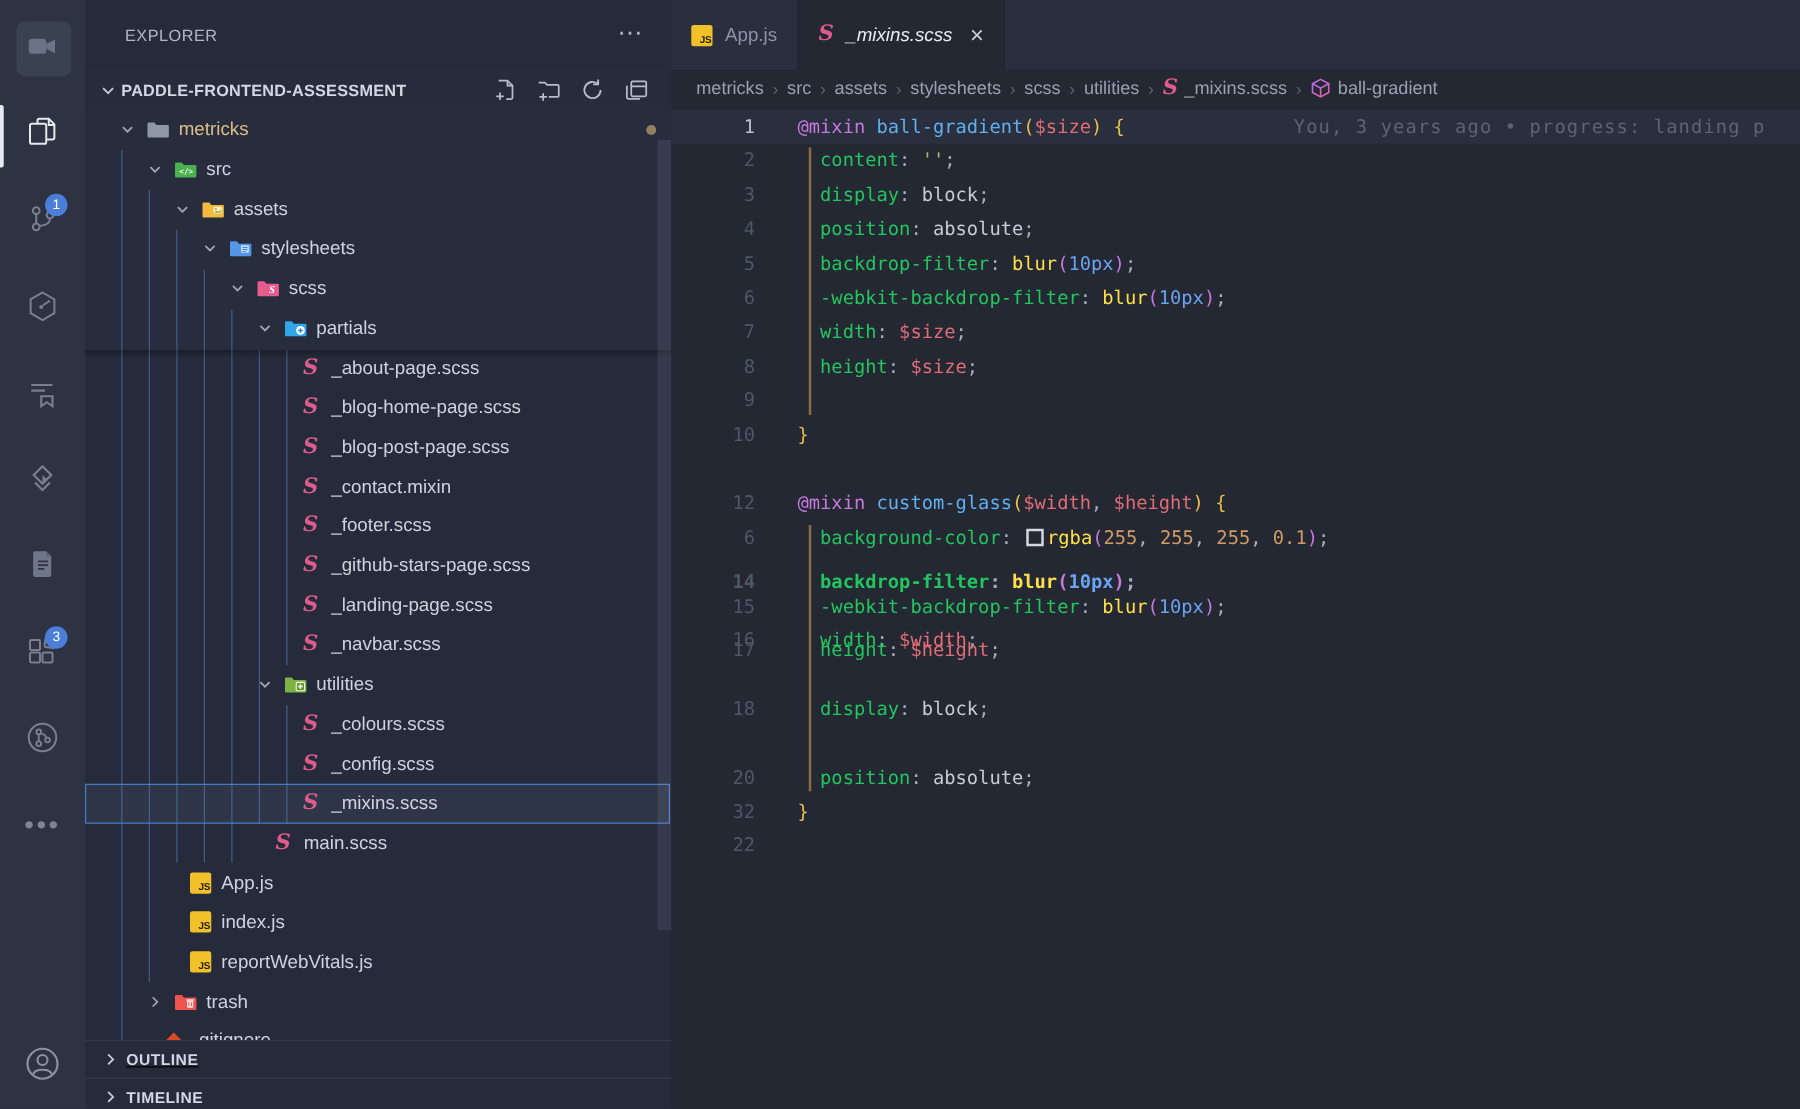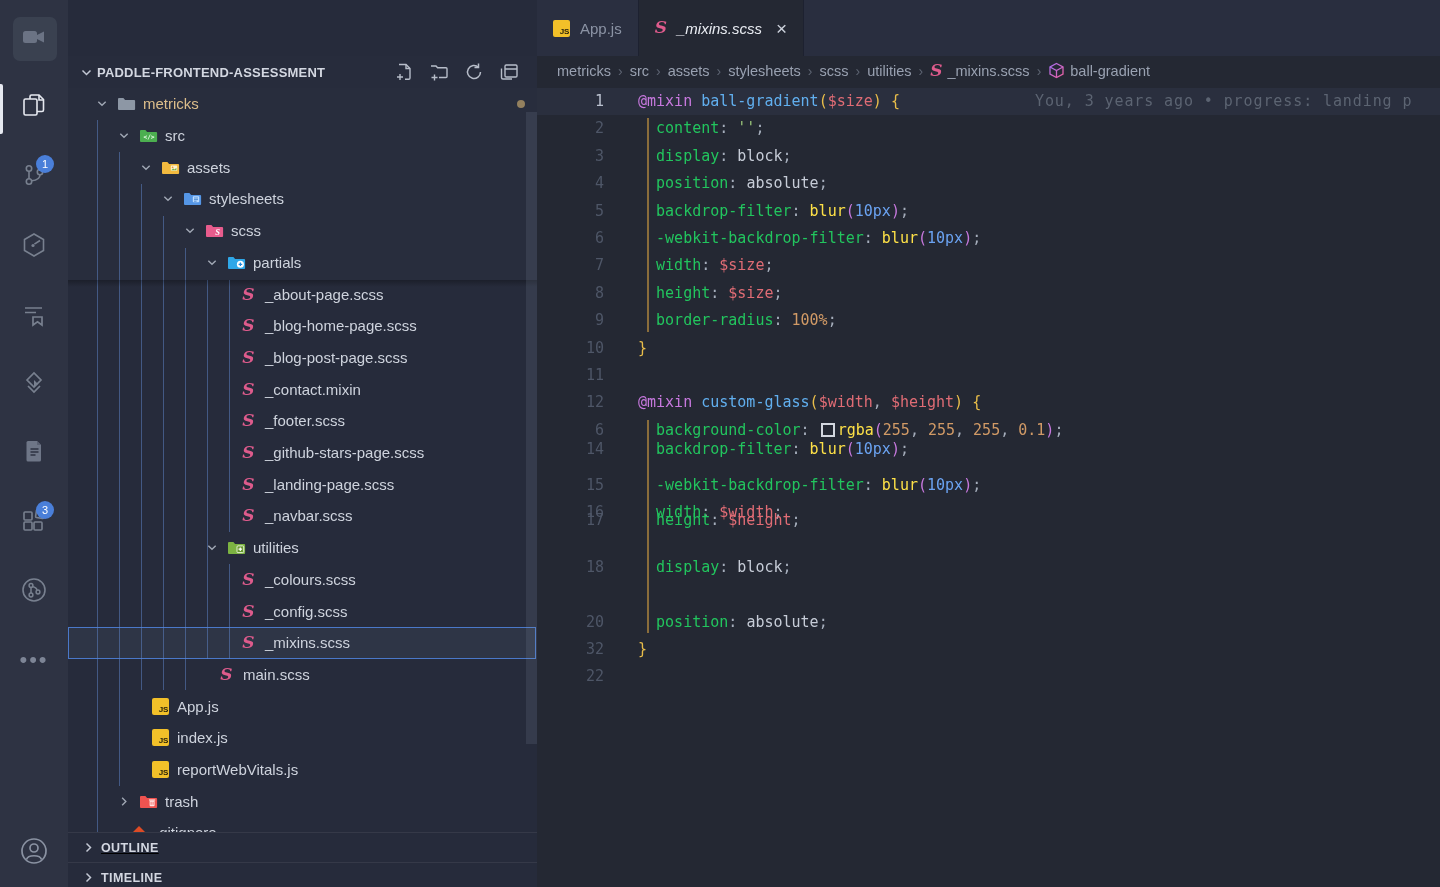--- a/index.html
+++ b/index.html
@@ -152,20 +152,24 @@
     <div class="ab-item" style="top: 825px;">
       <span><svg width="32" height="32" viewBox="0 0 32 32" fill="none" xmlns="http://www.w3.org/2000/svg">
           <circle cx="16" cy="16" r="12" stroke="#8a92a2" stroke-width="1.7"></circle>
           <circle cx="16" cy="13" r="4" stroke="#8a92a2" stroke-width="1.7"></circle>
           <path d="M8.5 24.5 c1.5 -5 13.5 -5 15 0" stroke="#8a92a2" stroke-width="1.7"></path>
         </svg></span>
     </div>
   </div>
 
 <div class="sidebar">
+  <div class="exp-header">
+    <span class="exp-title">EXPLORER</span>
+    <span class="exp-more">⋯</span>
+  </div>
   <div class="section-header" id="sectionHeader">
     <span class="chevctr" id="sectionChev" style="margin-left:12px;display:flex;">
         <svg width="13" height="13" viewBox="0 0 13 13" fill="none" xmlns="http://www.w3.org/2000/svg">
           <path d="M2.5 4.5 L6.5 8.5 L10.5 4.5" stroke="#c3c8d4" stroke-width="1.5"></path>
         </svg>
       </span>
     <span class="section-label">PADDLE-FRONTEND-ASSESSMENT</span>
     <span class="section-actions" id="sectionActions">
         <span class="act">
           <svg width="22" height="22" viewBox="0 0 22 22" fill="none" xmlns="http://www.w3.org/2000/svg">
@@ -564,39 +568,34 @@
       <div class="code-line" style="top: 167.4px;">
         <span class="lnum">7</span>
         <span class="ltext"><span class="seg-df">  </span><span class="seg-prop">width</span><span class="seg-punc">:</span><span class="seg-df"> </span><span class="seg-var">$size</span><span class="seg-punc">;</span></span>
       </div>
       <div class="code-line" style="top: 194.8px;">
         <span class="lnum">8</span>
         <span class="ltext"><span class="seg-df">  </span><span class="seg-prop">height</span><span class="seg-punc">:</span><span class="seg-df"> </span><span class="seg-var">$size</span><span class="seg-punc">;</span></span>
       </div>
       <div class="code-line" style="top: 222.2px;">
         <span class="lnum">9</span>
-        <span class="ltext"><span class="seg-df">  </span><span class="seg-prop">border-radius</span><span class="seg-punc">:</span><span class="seg-df"> </span><span class="seg-num">100%</span><span class="seg-punc">;</span></span>
       </div>
       <div class="code-line" style="top: 249.6px;">
         <span class="lnum">10</span>
         <span class="ltext"><span class="seg-b0">}</span></span>
       </div>
-      <div class="code-line" style="top: 277px;">
-        <span class="lnum">11</span>
-        <span class="ltext"></span>
-      </div>
       <div class="code-line" style="top: 304.4px;">
         <span class="lnum">12</span>
         <span class="ltext"><span class="seg-kw">@mixin</span><span class="seg-df"> </span><span class="seg-fn">custom-glass</span><span class="seg-b0">(</span><span class="seg-var">$width</span><span class="seg-punc">,</span><span class="seg-df"> </span><span class="seg-var">$height</span><span class="seg-b0">)</span><span class="seg-df"> </span><span class="seg-b0">{</span></span>
       </div>
       <div class="code-line" style="top: 331.8px;">
         <span class="lnum">6</span>
         <span class="ltext"><span class="seg-df">  </span><span class="seg-prop">background-color</span><span class="seg-punc">:</span><span class="seg-df"> </span><span class="swatch"></span><span class="seg-func">rgba</span><span class="seg-b1">(</span><span class="seg-num">255</span><span class="seg-punc">,</span><span class="seg-df"> </span><span class="seg-num">255</span><span class="seg-punc">,</span><span class="seg-df"> </span><span class="seg-num">255</span><span class="seg-punc">,</span><span class="seg-df"> </span><span class="seg-num">0.1</span><span class="seg-b1">)</span><span class="seg-punc">;</span></span>
       </div>
-      <div class="code-line" style="top: 351px;">
+      <div class="code-line" style="top: 367px; font-weight: bold;">
         <span class="lnum">14</span>
         <span class="ltext"><span class="seg-df">  </span><span class="seg-prop">backdrop-filter</span><span class="seg-punc">:</span><span class="seg-df"> </span><span class="seg-func">blur</span><span class="seg-b1">(</span><span class="seg-numb">10px</span><span class="seg-b1">)</span><span class="seg-punc">;</span></span>
       </div>
       <div class="code-line" style="top: 386.6px;">
         <span class="lnum">15</span>
         <span class="ltext"><span class="seg-df">  </span><span class="seg-prop">-webkit-backdrop-filter</span><span class="seg-punc">:</span><span class="seg-df"> </span><span class="seg-func">blur</span><span class="seg-b1">(</span><span class="seg-numb">10px</span><span class="seg-b1">)</span><span class="seg-punc">;</span></span>
       </div>
       <div class="code-line" style="top: 414px;">
         <span class="lnum">16</span>
         <span class="ltext"><span class="seg-df">  </span><span class="seg-prop">width</span><span class="seg-punc">:</span><span class="seg-df"> </span><span class="seg-var">$width</span><span class="seg-punc">;</span></span>

